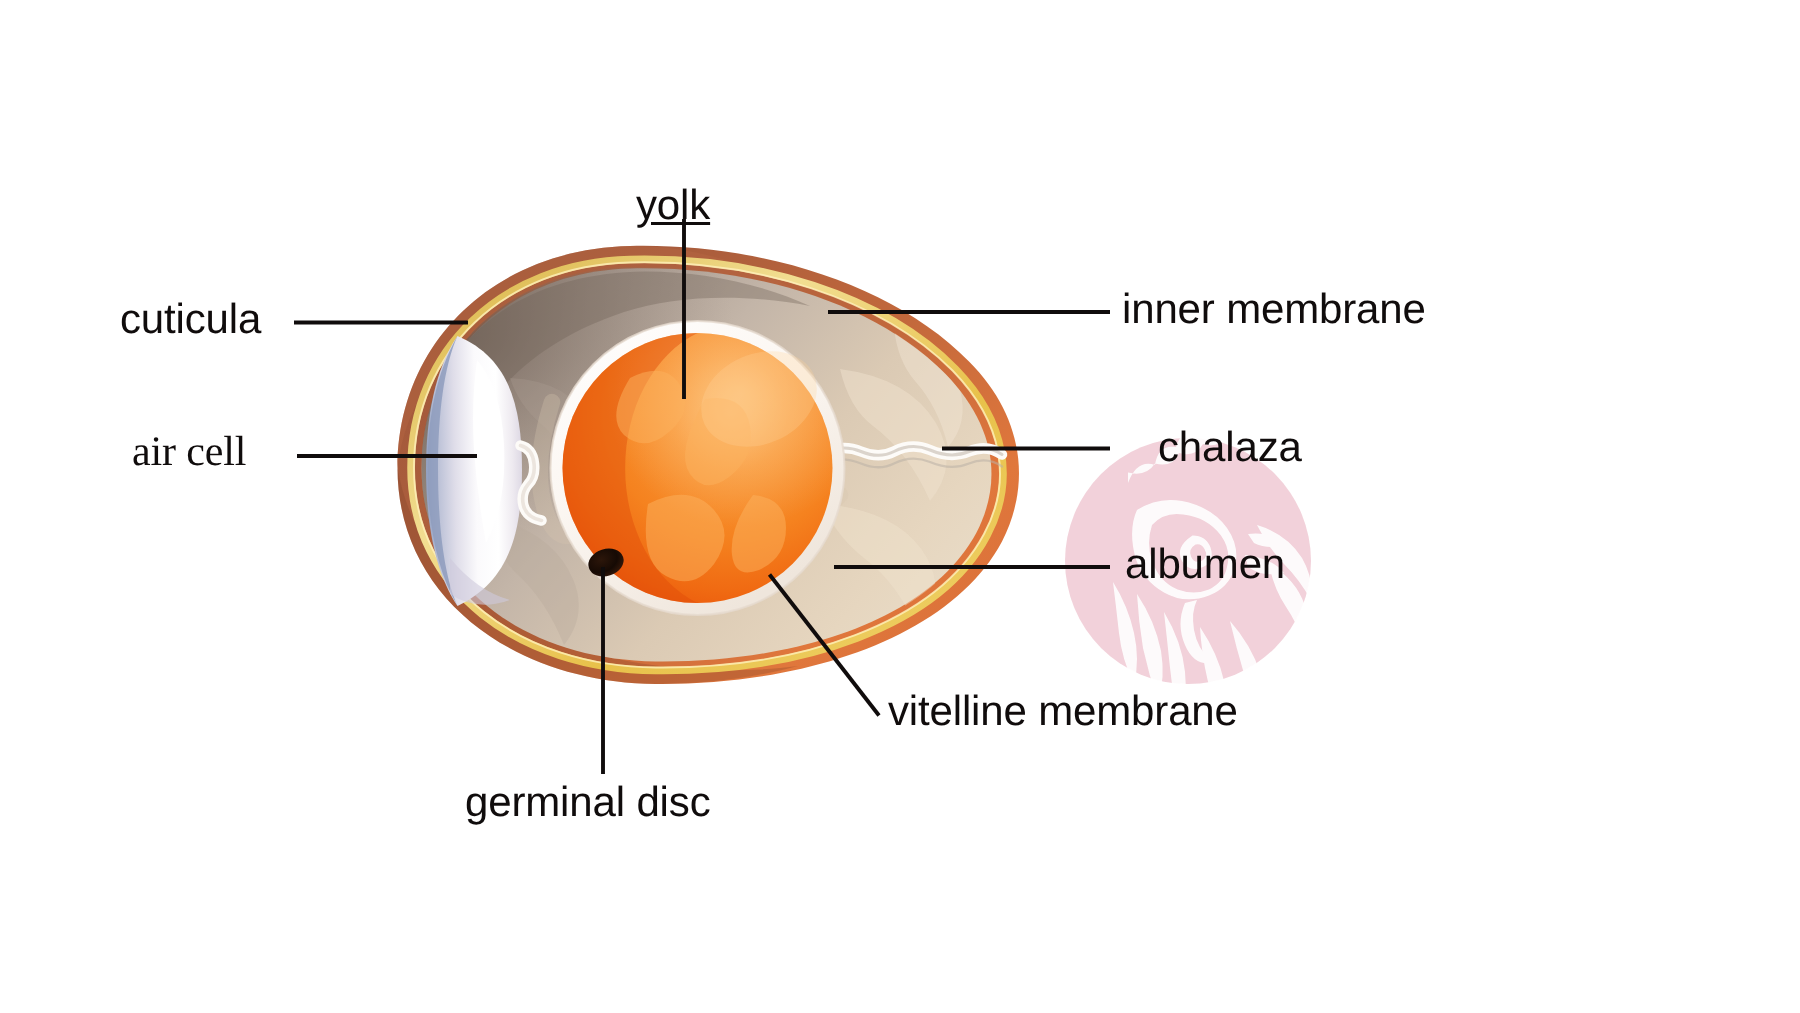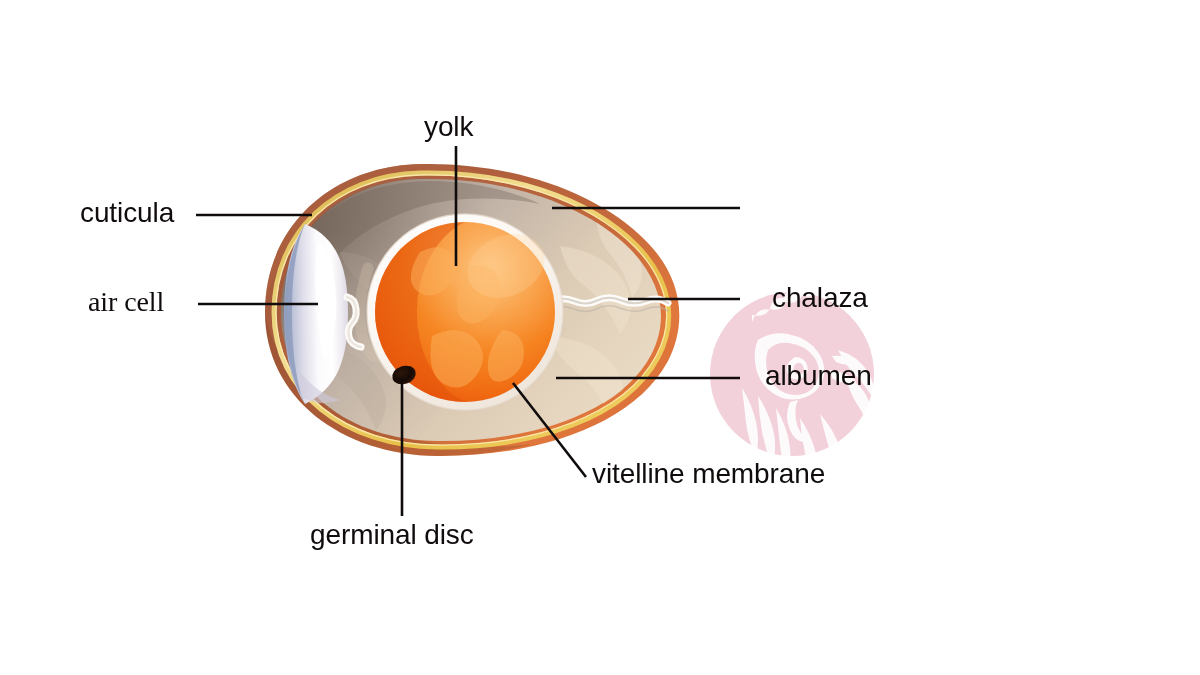--- a/index.html
+++ b/index.html
@@ -286,28 +286,29 @@
 
       <line x1="556" y1="378" x2="740" y2="378"></line>
 
       <line x1="513" y1="383" x2="586" y2="477"></line>
 
       <line x1="402" y1="378" x2="402" y2="516"></line>
     </g>
 
   </svg>
 
-  <div class="label-text" style="left:424px; top:113px;">yolk</div>
+  <div class="label-text" style="left:424px; top:123px;text-decoration:underline;">yolk</div>
 
   <div class="label-text" style="left:68px; top:199px;margin-left:12px;">cuticula</div>
 
   <div class="label-text" style="left:88px; top:288px;font-family:Liberation Serif, serif;">air cell</div>
 
+  <div class="label-text" style="left:748px; top:192px;">inner membrane</div>
 
   <div class="label-text" style="left:772px; top:284px;">chalaza</div>
 
-  <div class="label-text" style="left:750px; top:362px;margin-left:15px;">albumen</div>
+  <div class="label-text" style="left:750px; top:362px;">albumen</div>
 
   <div class="label-text" style="left:592px; top:460px;">vitelline membrane</div>
 
   <div class="label-text" style="left:310px; top:521px;">germinal disc</div>
 
 </div>
 
 </body></html>

